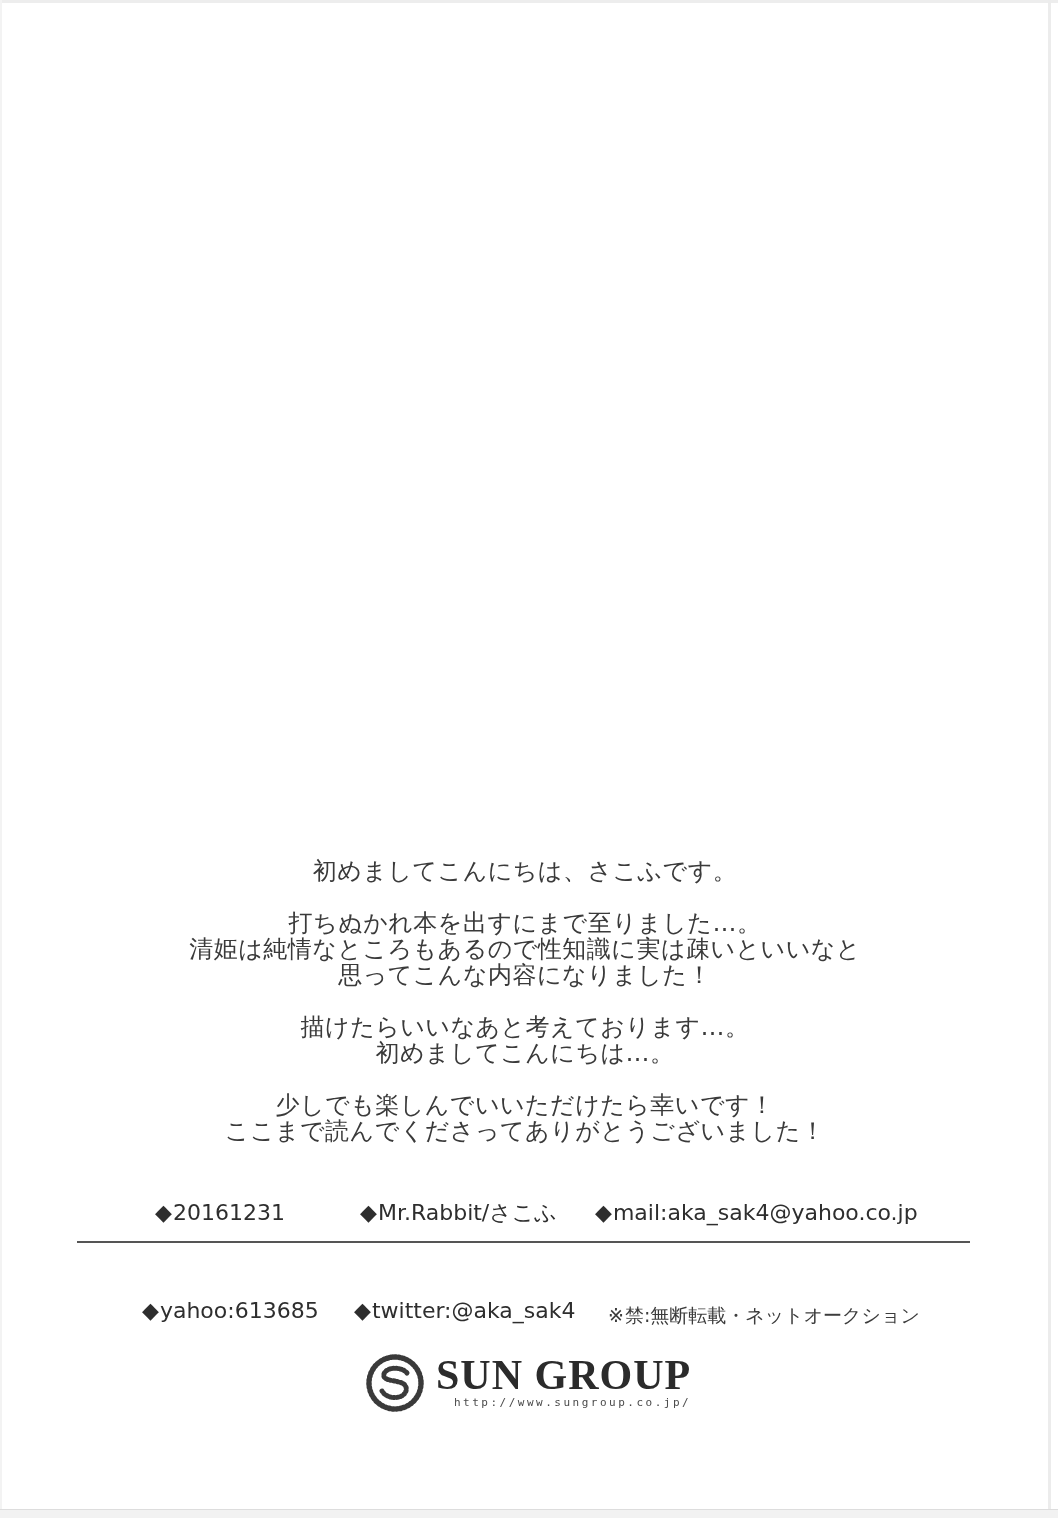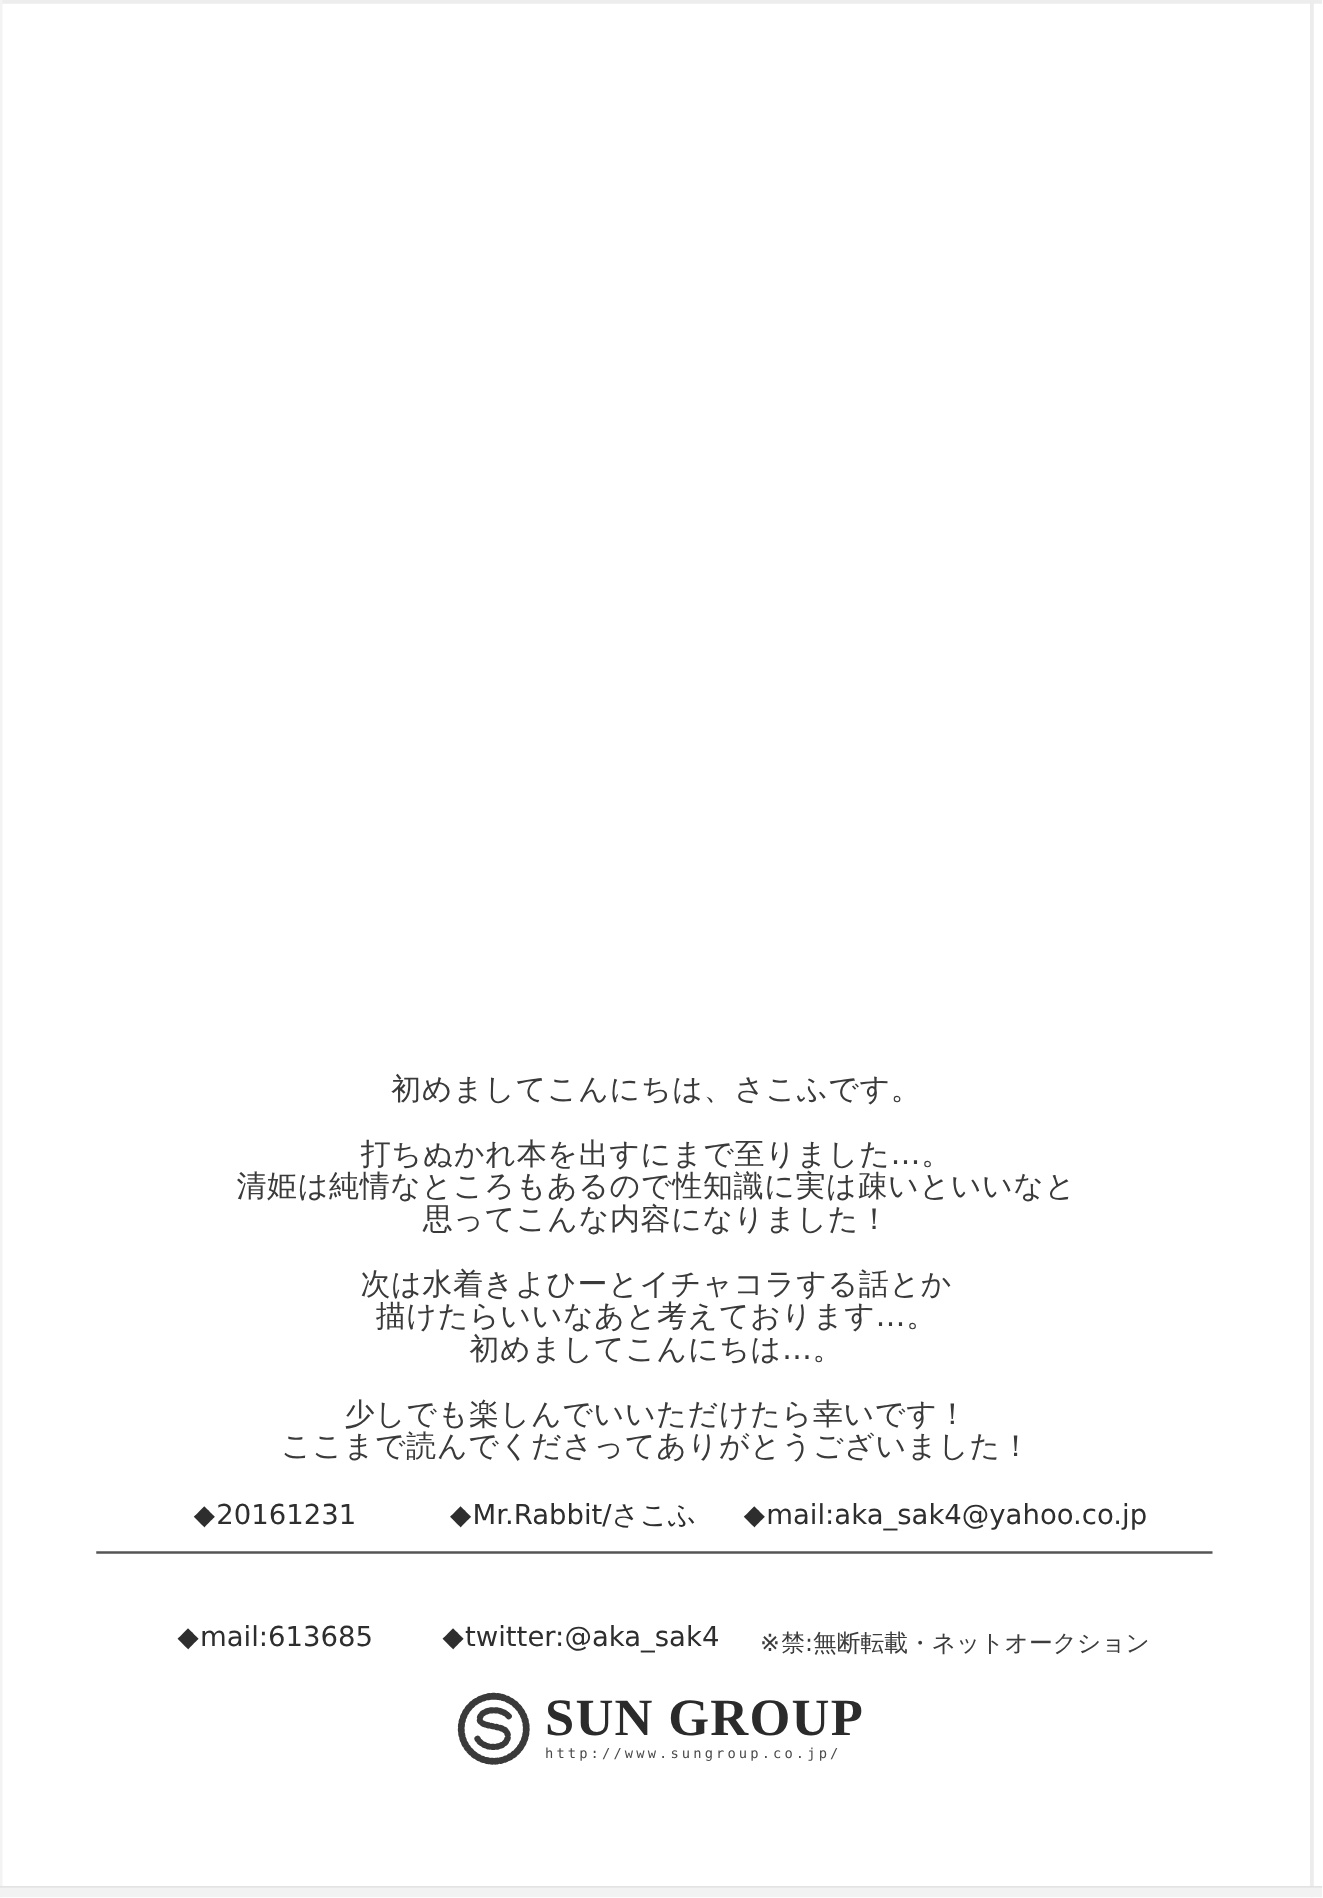--- a/index.html
+++ b/index.html
@@ -87,21 +87,21 @@
     display: flex;
     align-items: center;
   }
   .logo-mark {
     width: 62px; height: 62px;
     flex: 0 0 auto;
     margin-top: 2px;
   }
   .logo-text-block {
     margin-left: 10px;
-    text-align: left;
+    text-align: right;
   }
   .publisher-name {
     font-family: "Liberation Serif", serif;
     font-weight: bold;
     font-size: 42px;
     line-height: 40px;
     color: #2b2b2b;
     letter-spacing: 1px;
     white-space: nowrap;
   }
@@ -124,41 +124,40 @@
   <div class="edge-right"></div>
   <div class="edge-bottom"></div>
 
   <div class="afterword">
     <div class="aw-line">初めましてこんにちは、さこふです。</div>
     <div class="aw-line"></div>
     <div class="aw-line">打ちぬかれ本を出すにまで至りました…。</div>
     <div class="aw-line">清姫は純情なところもあるので性知識に実は疎いといいなと</div>
     <div class="aw-line">思ってこんな内容になりました！</div>
     <div class="aw-line"></div>
-    <div class="aw-line">次は水着きよひーとイチャコラする話とか</div>
     <div class="aw-line">描けたらいいなあと考えております…。</div>
     <div class="aw-line">初めましてこんにちは…。</div>
     <div class="aw-line"></div>
     <div class="aw-line">少しでも楽しんでいいただけたら幸いです！</div>
     <div class="aw-line">ここまで読んでくださってありがとうございました！</div>
   </div>
 
   <div class="footer-rule"></div>
 
   <div class="credit c-r1 c-1">
     <span class="bullet">◆</span><span>20161231</span>
   </div>
   <div class="credit c-r1 c-2">
     <span class="bullet">◆</span><span>Mr.Rabbit/さこふ</span>
   </div>
   <div class="credit c-r1 c-3">
     <span class="bullet">◆</span><span>mail:aka_sak4@yahoo.co.jp</span>
   </div>
   <div class="credit c-r2 c-1">
-    <span class="bullet">◆</span><span>mail:613685</span>
+    <span class="bullet">◆</span><span>yahoo:613685</span>
   </div>
   <div class="credit c-r2 c-2">
     <span class="bullet">◆</span><span>twitter:@aka_sak4</span>
   </div>
   <div class="credit c-r2 c-3 small">
     <span class="bullet">※</span><span>禁:無断転載・ネットオークション</span>
   </div>
 
   <div class="publisher">
     <svg class="logo-mark" viewBox="0 0 62 62">

